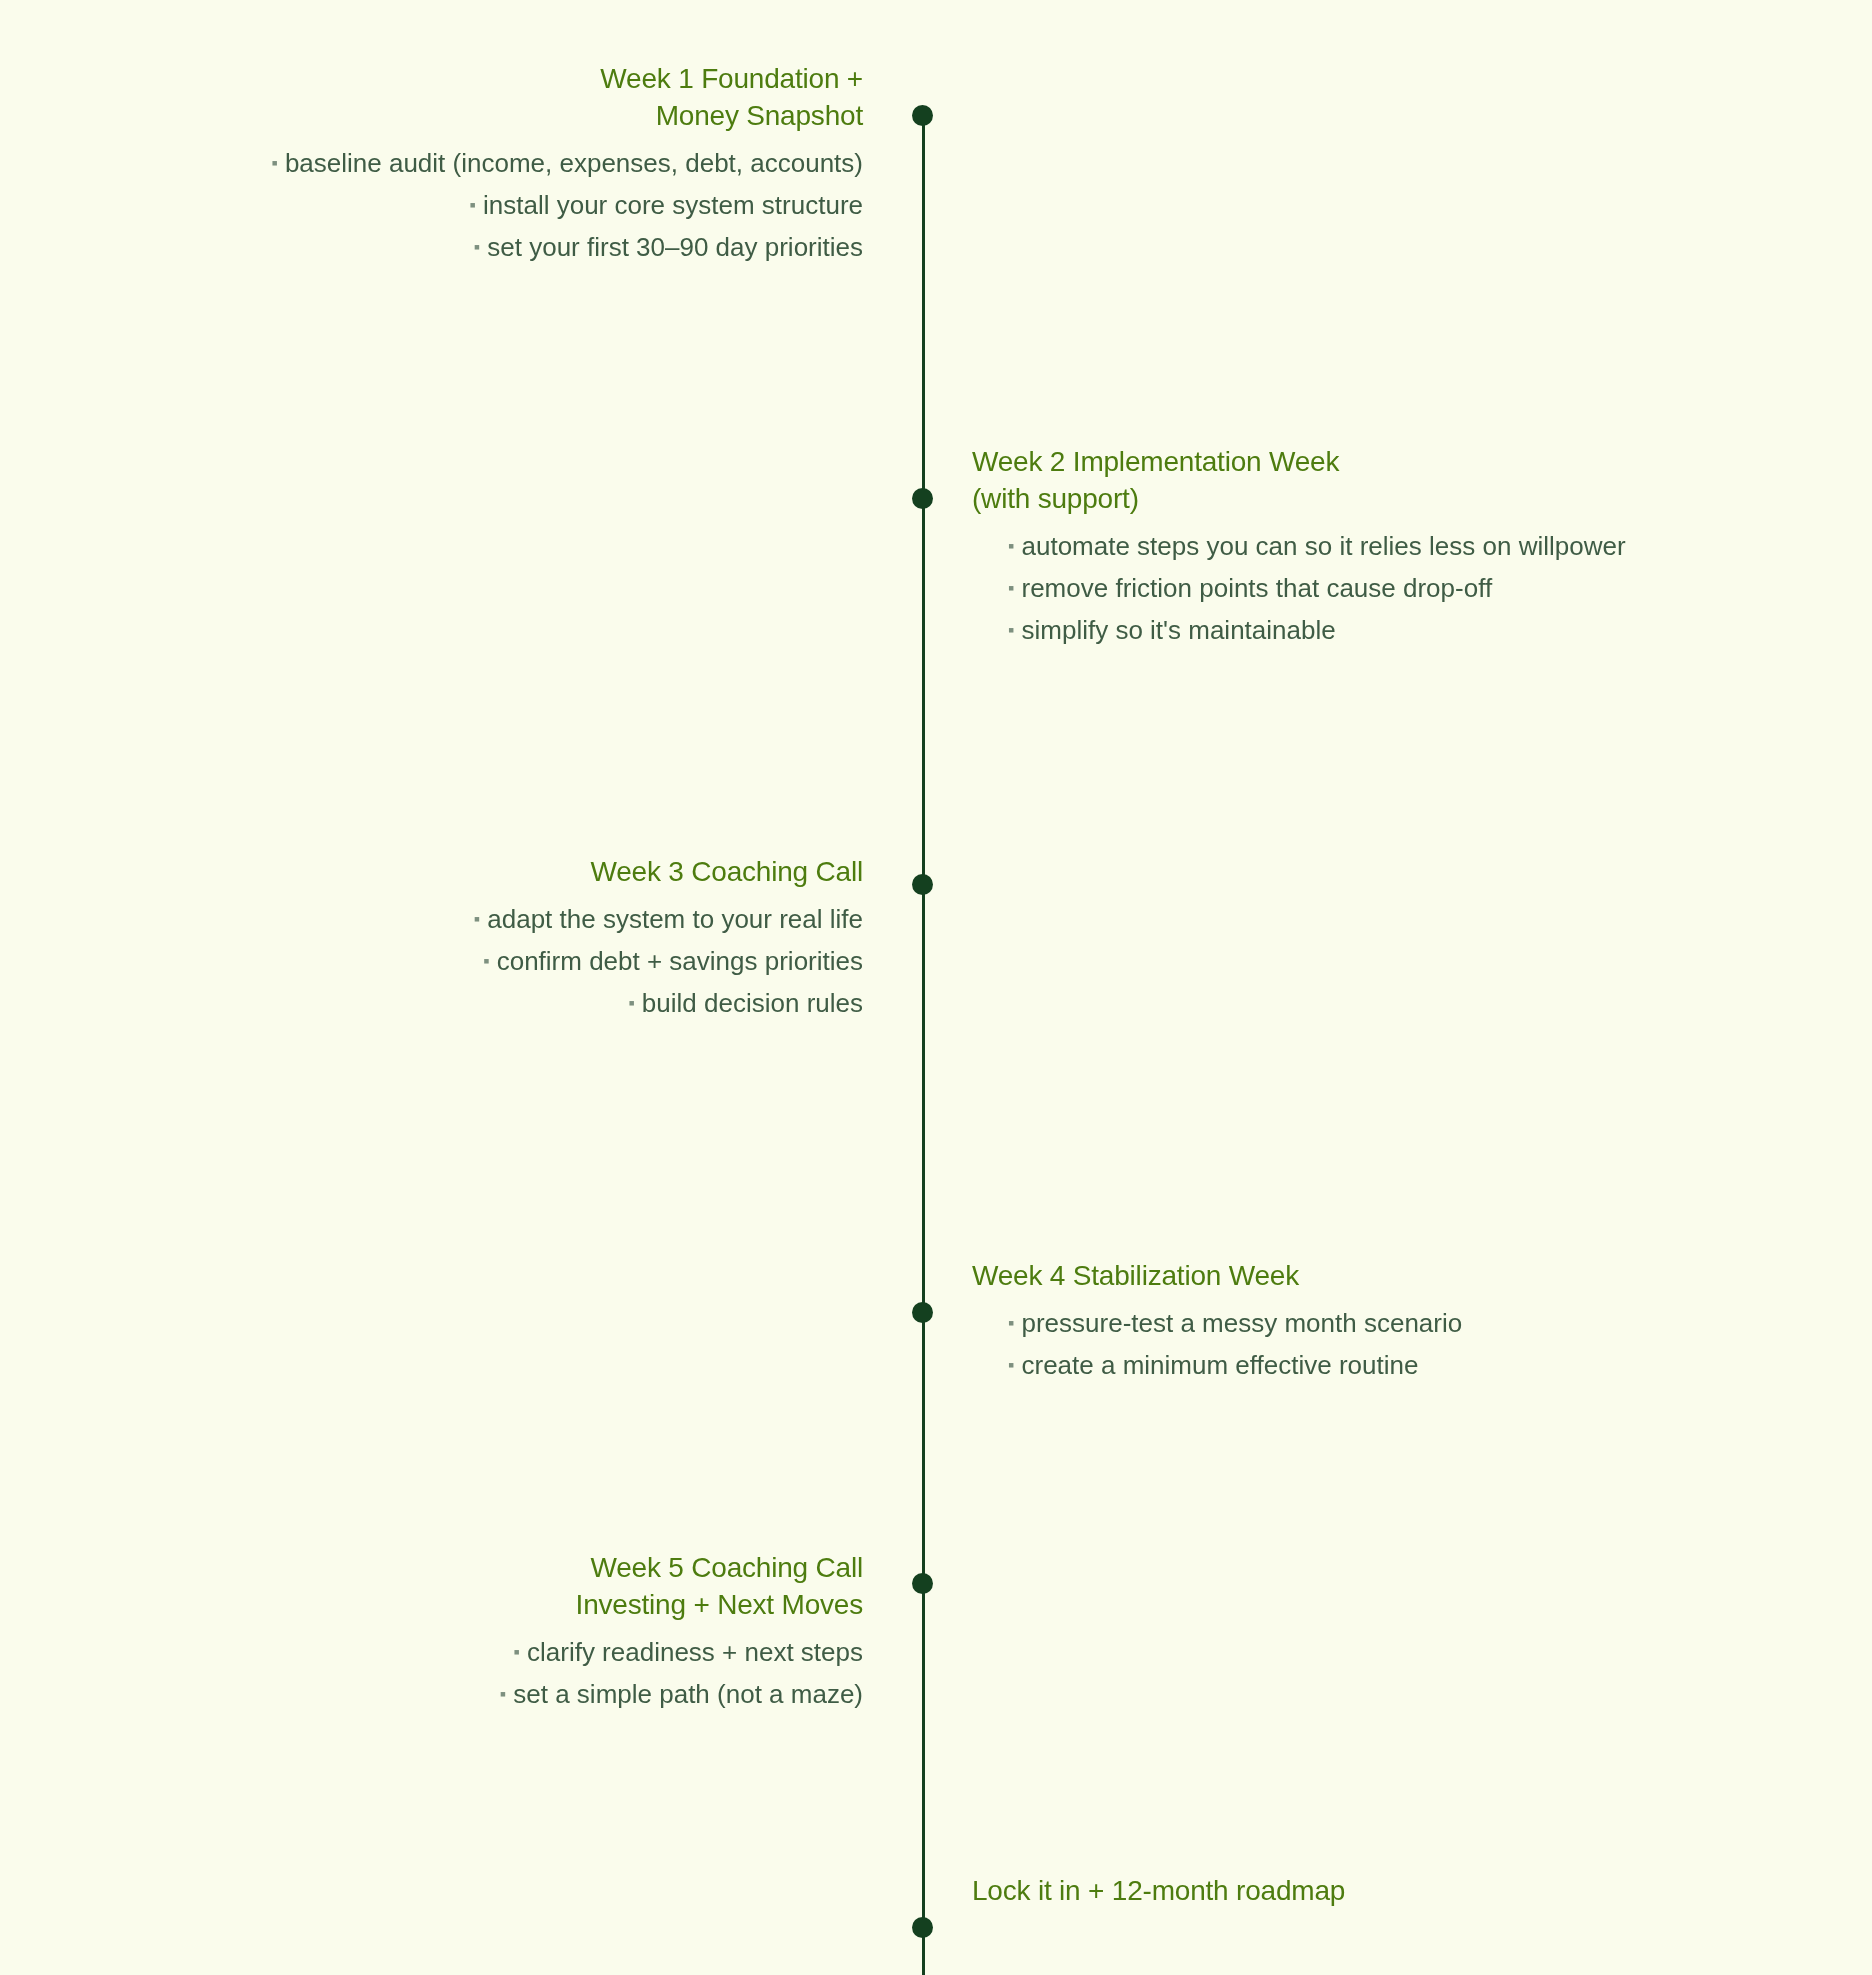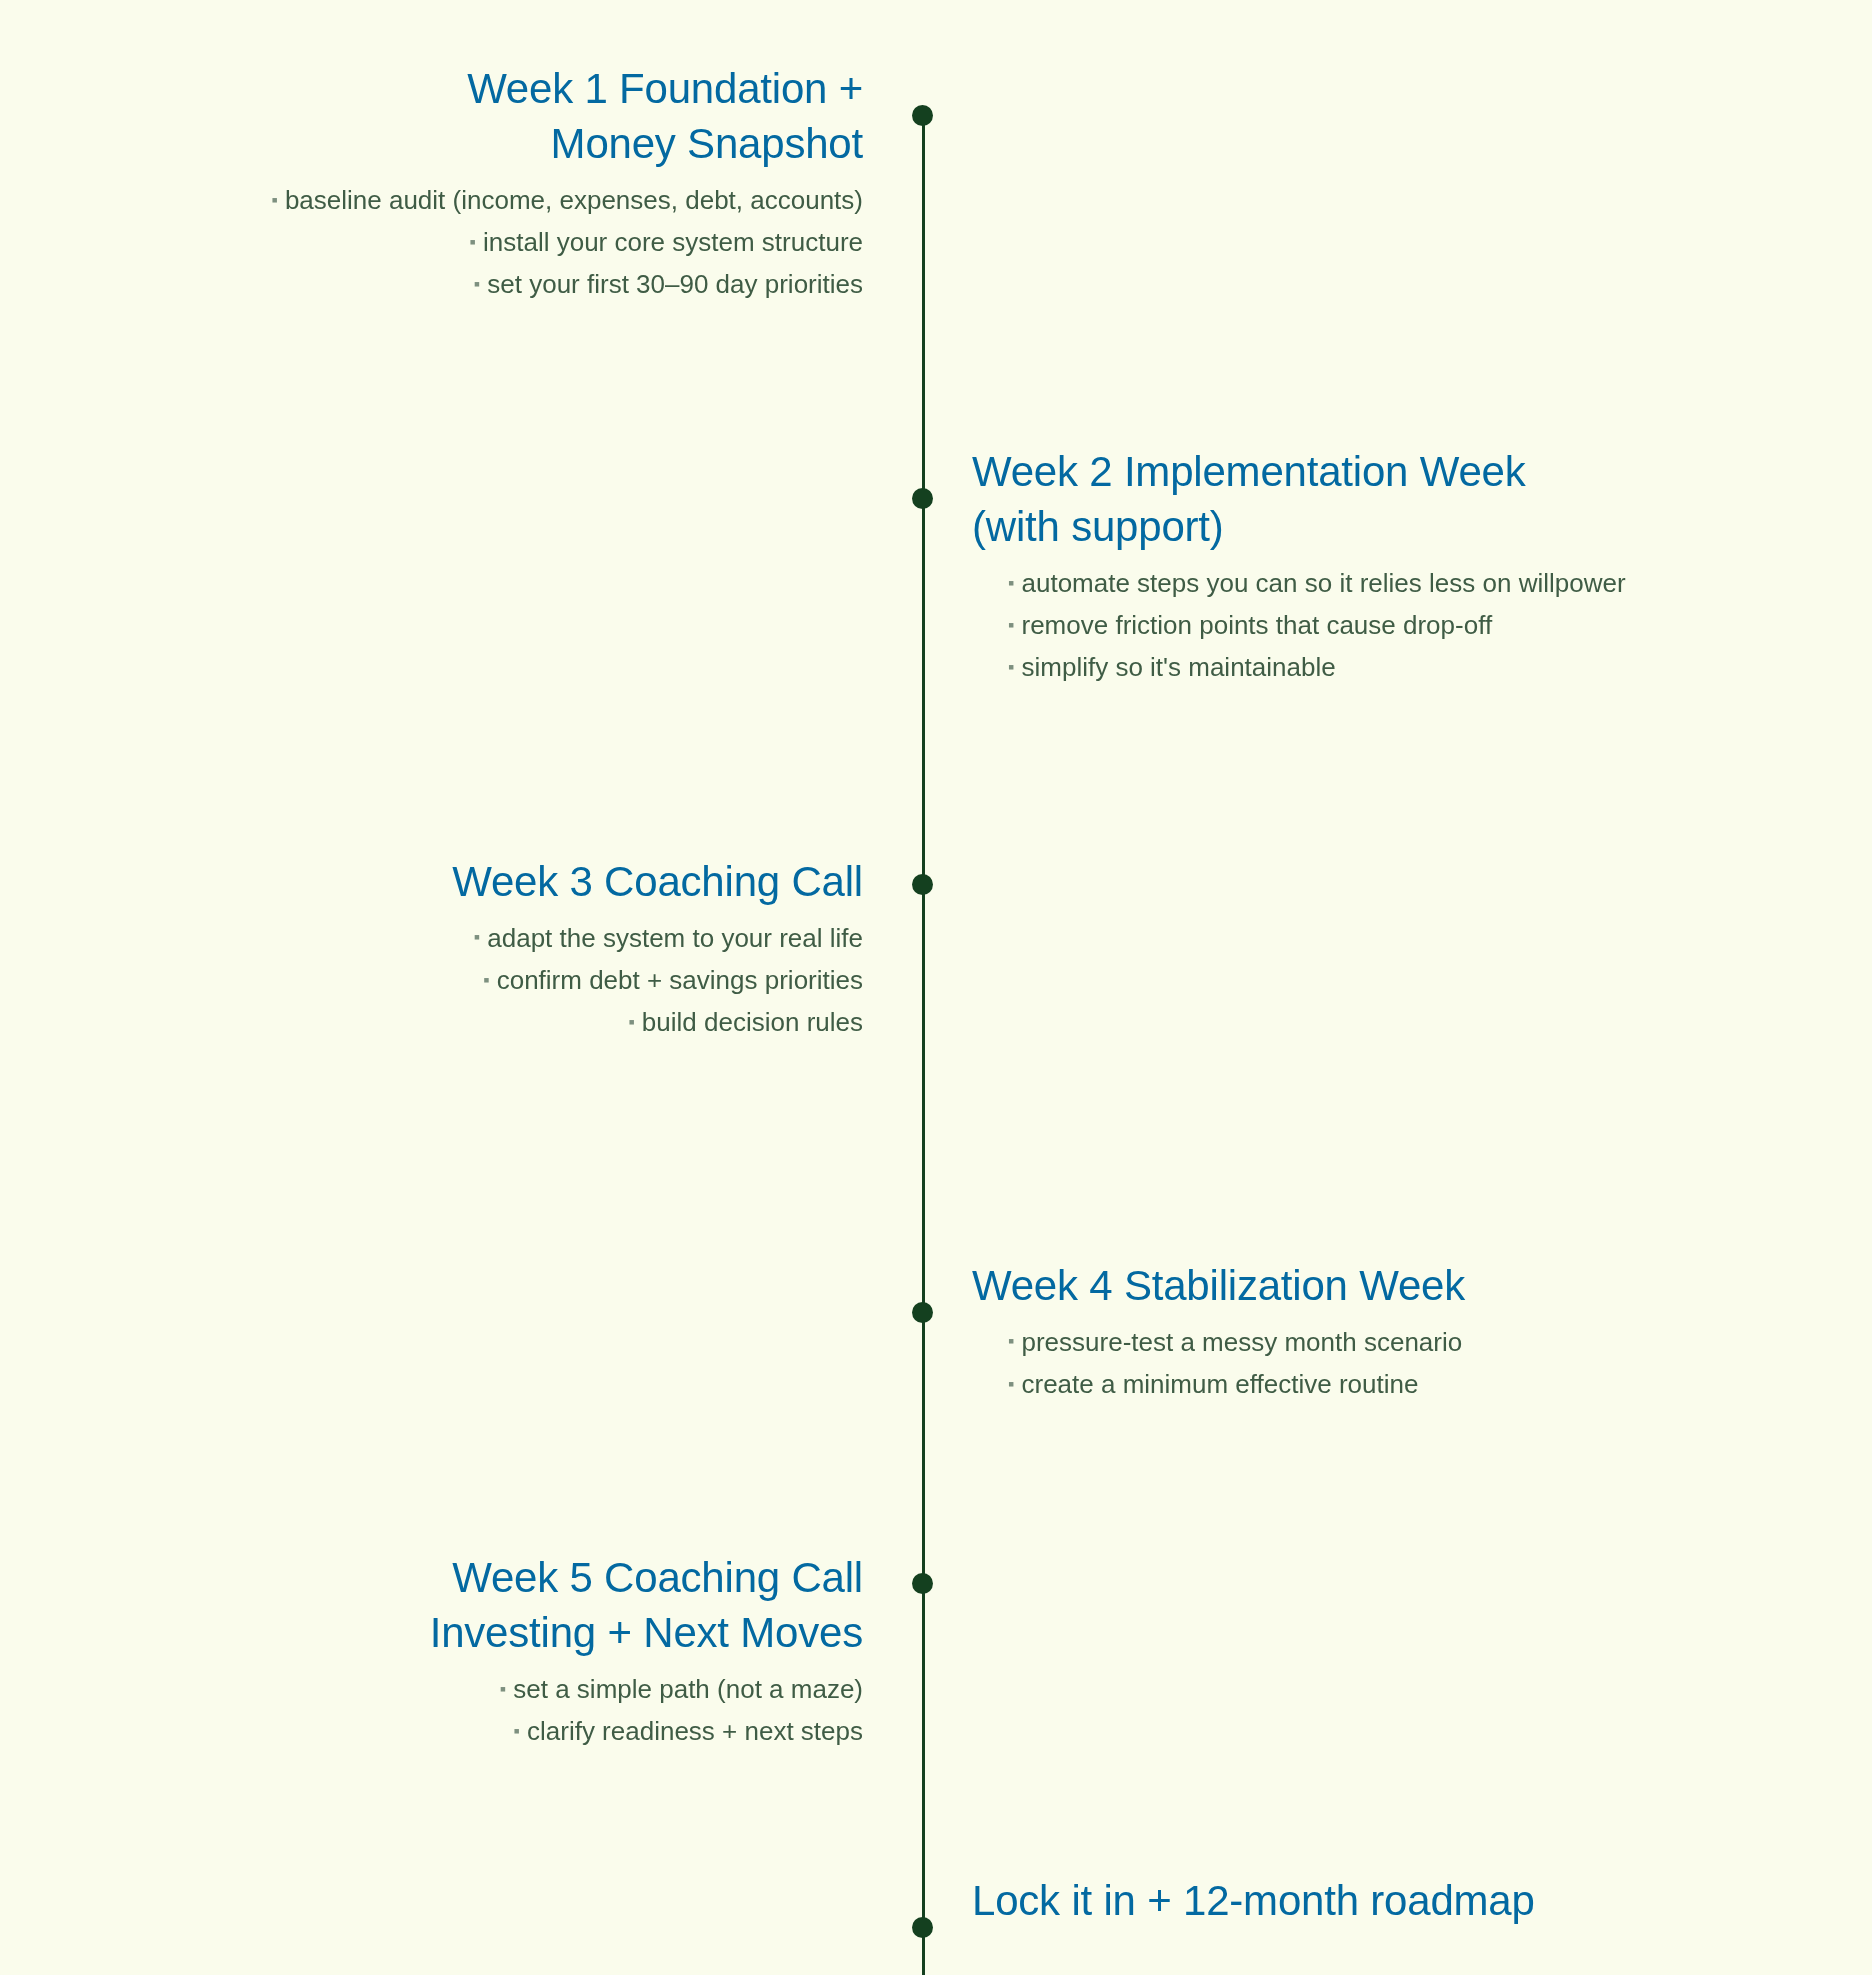--- a/index.html
+++ b/index.html
@@ -49,24 +49,24 @@
   .block.left {
     left: 0;
     text-align: right;
   }
   .block.right {
     left: 972px;
     text-align: left;
   }
 
   .title {
-    font-size: 42px;
+    font-size: 28px;
     line-height: 1.32;
     font-weight: 400;
-    color: #0369a1;
+    color: #4d7c0f;
     letter-spacing: -0.2px;
     margin: 0 0 4px 0;
   }
   .title .line {
     display: block;
   }
 
   ul.bullets {
     list-style: none;
     margin: 7.1px 0 0 0;
@@ -150,22 +150,22 @@
     </ul>
   </div>
 
   <div class="dot" style="top:1573px"></div>
   <div class="block left" style="top:1550px">
     <div class="title">
       <span class="line">Week 5 Coaching Call</span>
       <span class="line">Investing + Next Moves</span>
     </div>
     <ul class="bullets">
+      <li><span class="bullet-mark">▪</span><span>clarify readiness + next steps</span></li>
       <li><span class="bullet-mark">▪</span><span>set a simple path (not a maze)</span></li>
-      <li><span class="bullet-mark">▪</span><span>clarify readiness + next steps</span></li>
     </ul>
   </div>
 
   <div class="dot" style="top:1917px"></div>
   <div class="block right" style="top:1873px">
     <div class="title">
       <span class="line">Lock it in + 12-month roadmap</span>
     </div>
 
   </div>

